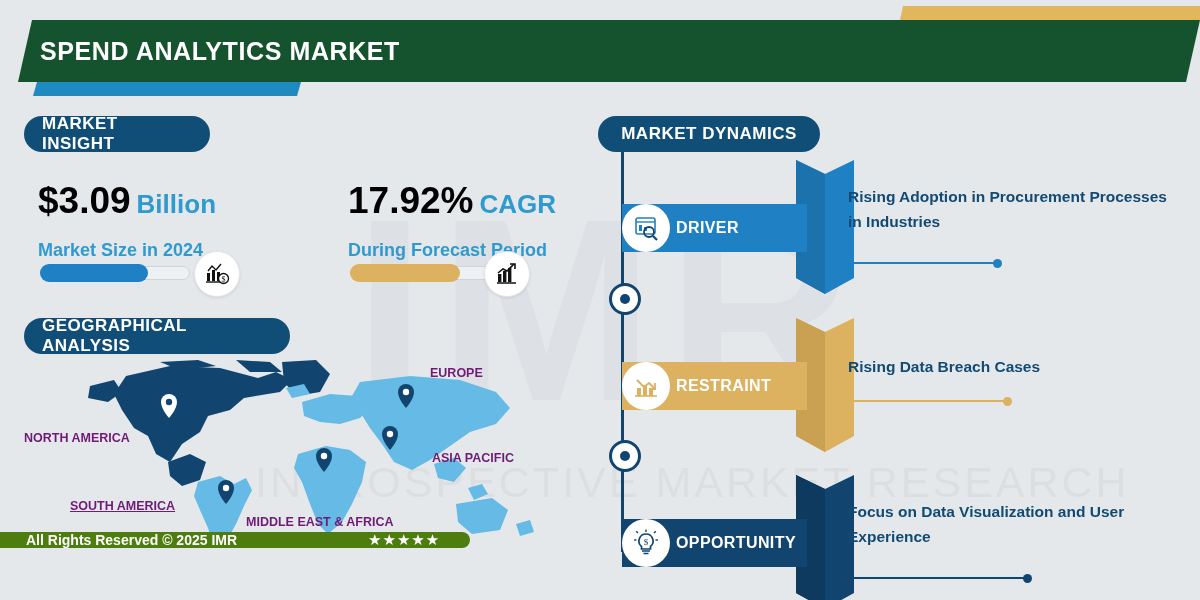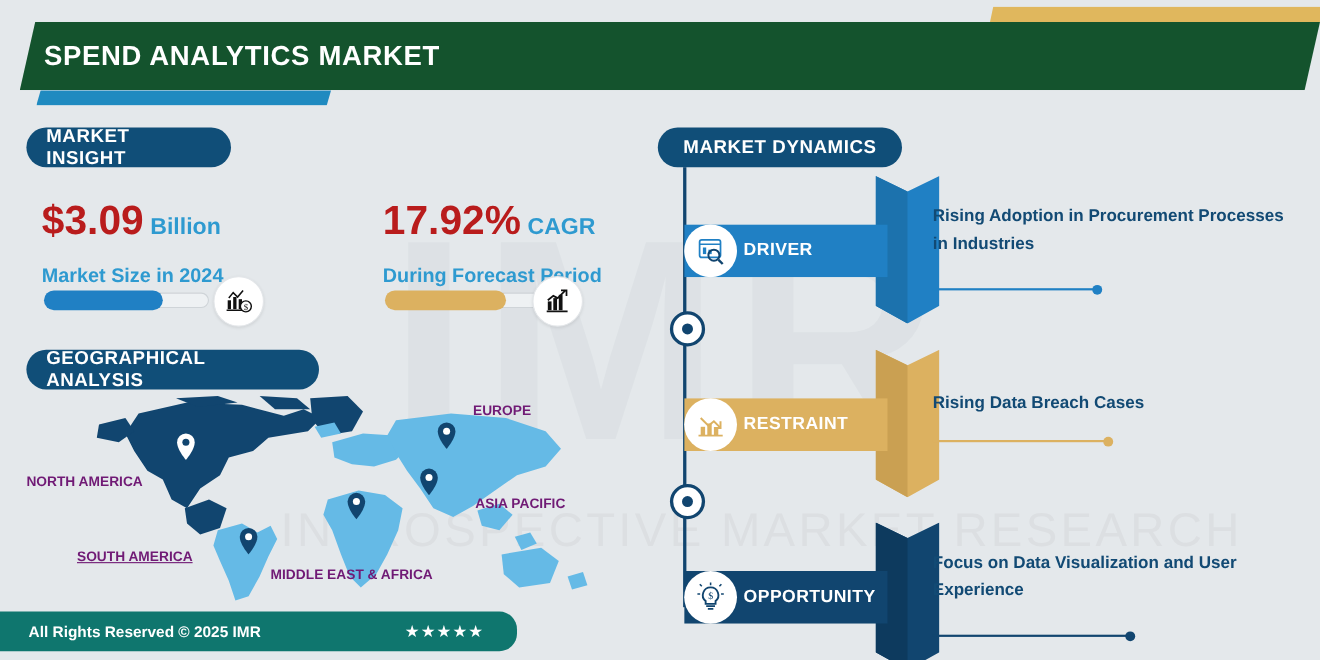--- a/index.html
+++ b/index.html
@@ -50,22 +50,22 @@
     color:#fff;font-size:17px;font-weight:bold;letter-spacing:.5px;
     display:flex;align-items:center;justify-content:center;padding:0 18px;
     box-sizing:border-box;
   }
   #pill-insight{left:24px;top:116px;width:186px;}
   #pill-geo{left:24px;top:318px;width:266px;}
   #pill-dyn{left:598px;top:116px;width:222px;}
 
   
   .stat{position:absolute;}
-  .stat .big{font-size:37px;font-weight:bold;color:#b91c1c;}
-  .stat .unit{font-size:21px;font-weight:bold;color:#2e9ad0;margin-left:6px;}
+  .stat .big{font-size:37px;font-weight:bold;color:#000000;}
+  .stat .unit{font-size:26px;font-weight:bold;color:#2e9ad0;margin-left:6px;}
   .stat .sub{font-size:18px;font-weight:bold;color:#2e9ad0;margin-top:18px;}
   #stat-size{left:38px;top:180px;}
   #stat-cagr{left:348px;top:180px;}
 
   .bar-wrap{position:absolute;height:18px;}
   .bar-track{
     position:absolute;left:0;top:2px;height:14px;width:100%;
     border:1px solid #cfd4d8;border-radius:9px;background:#eef1f3;box-sizing:border-box;
   }
   .bar-fill{position:absolute;left:0;top:0;height:18px;border-radius:9px;}
@@ -144,22 +144,22 @@
   #row-restraint .rtext{top:14px;}
 
   .badge-icon{
     position:absolute;left:0px;top:0px;width:48px;height:48px;border-radius:50%;
     background:#fff;display:flex;align-items:center;justify-content:center;z-index:4;
     box-sizing:border-box;
   }
 
   
   .footer{
-    position:absolute;left:0;top:556px;width:470px;height:36px;
-    background:#0f766e;border-radius:0 16px 16px 0;
+    position:absolute;left:0;top:532px;width:470px;height:16px;
+    background:#4d7c0f;border-radius:0 16px 16px 0;
     display:flex;align-items:center;
   }
   .footer .fx{position:absolute;left:26px;font-size:14px;font-weight:bold;color:#fff;}
   .footer .stars{position:absolute;left:368px;font-size:15px;color:#fff;letter-spacing:1px;}
 </style>
 </head>
 <body>
 
 <div class="stage">
 

